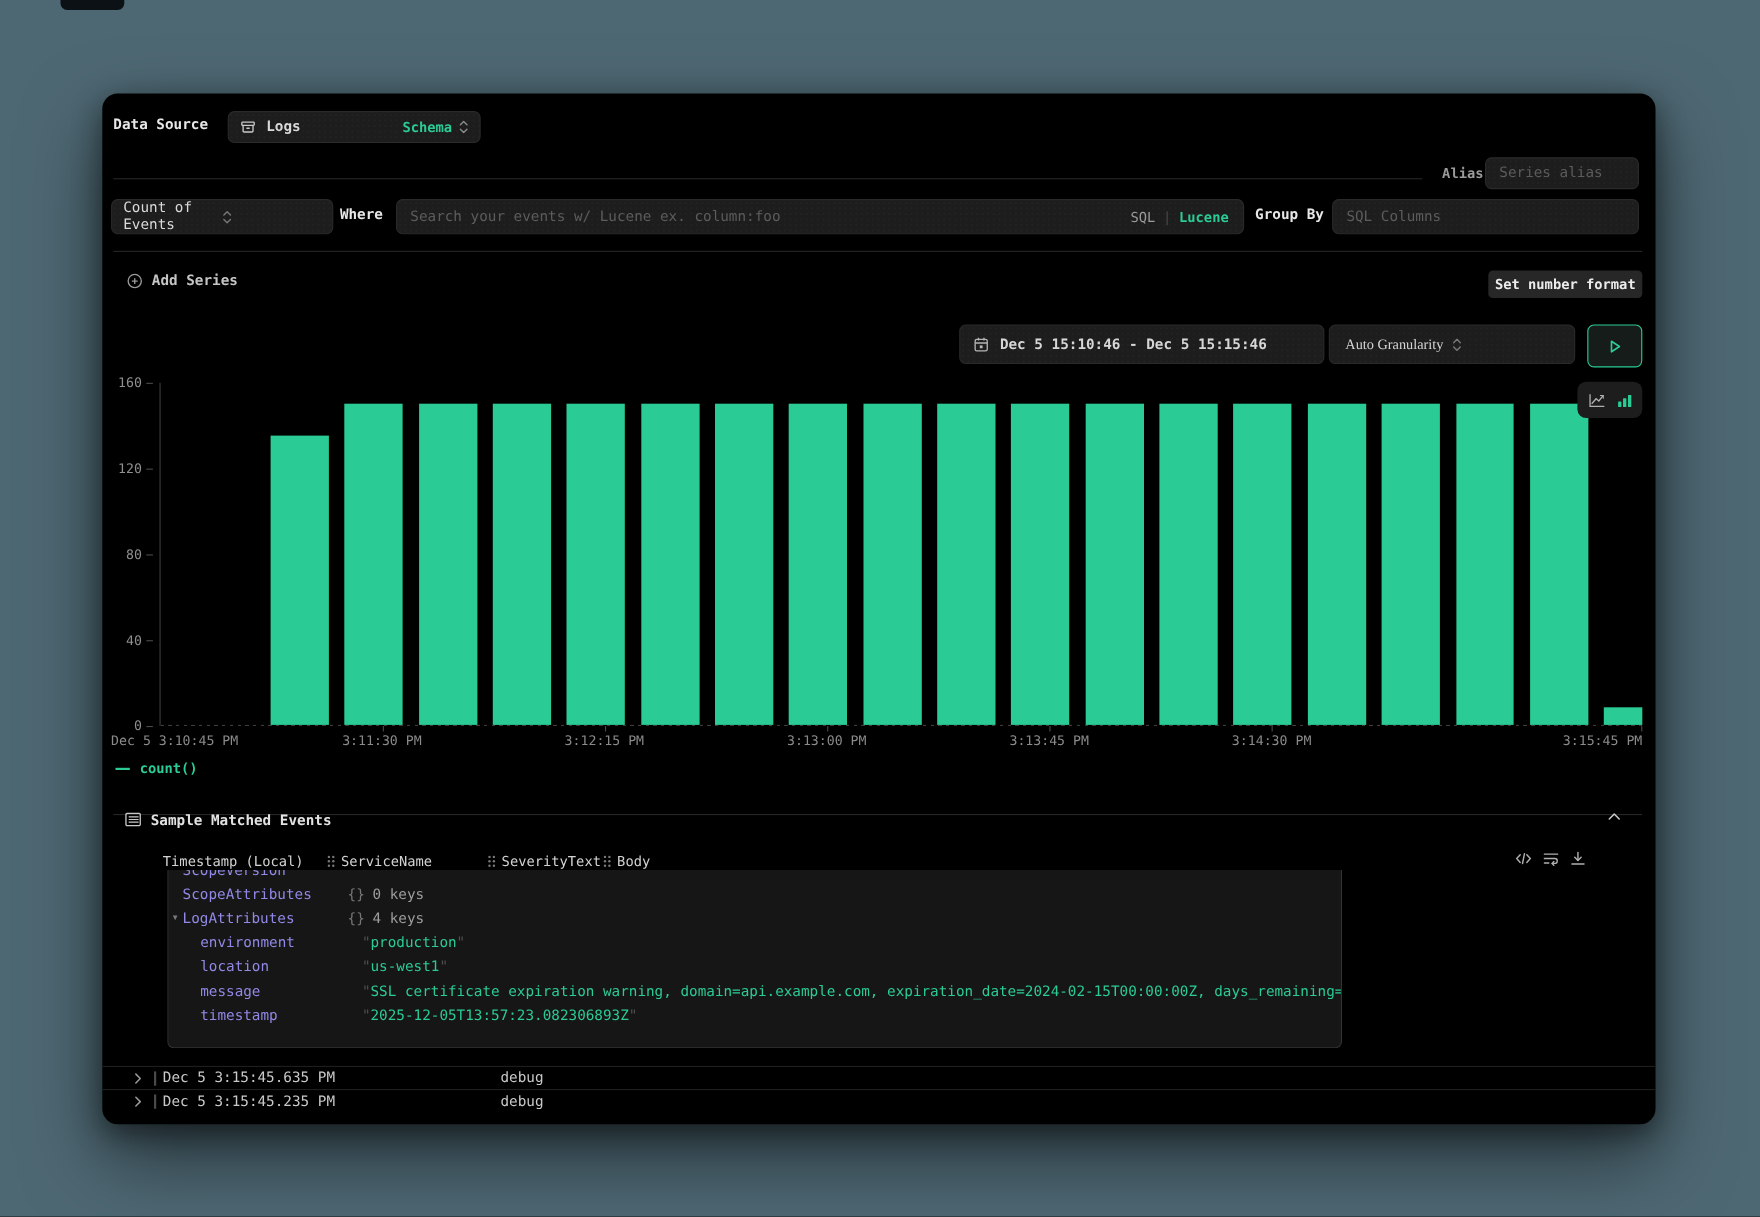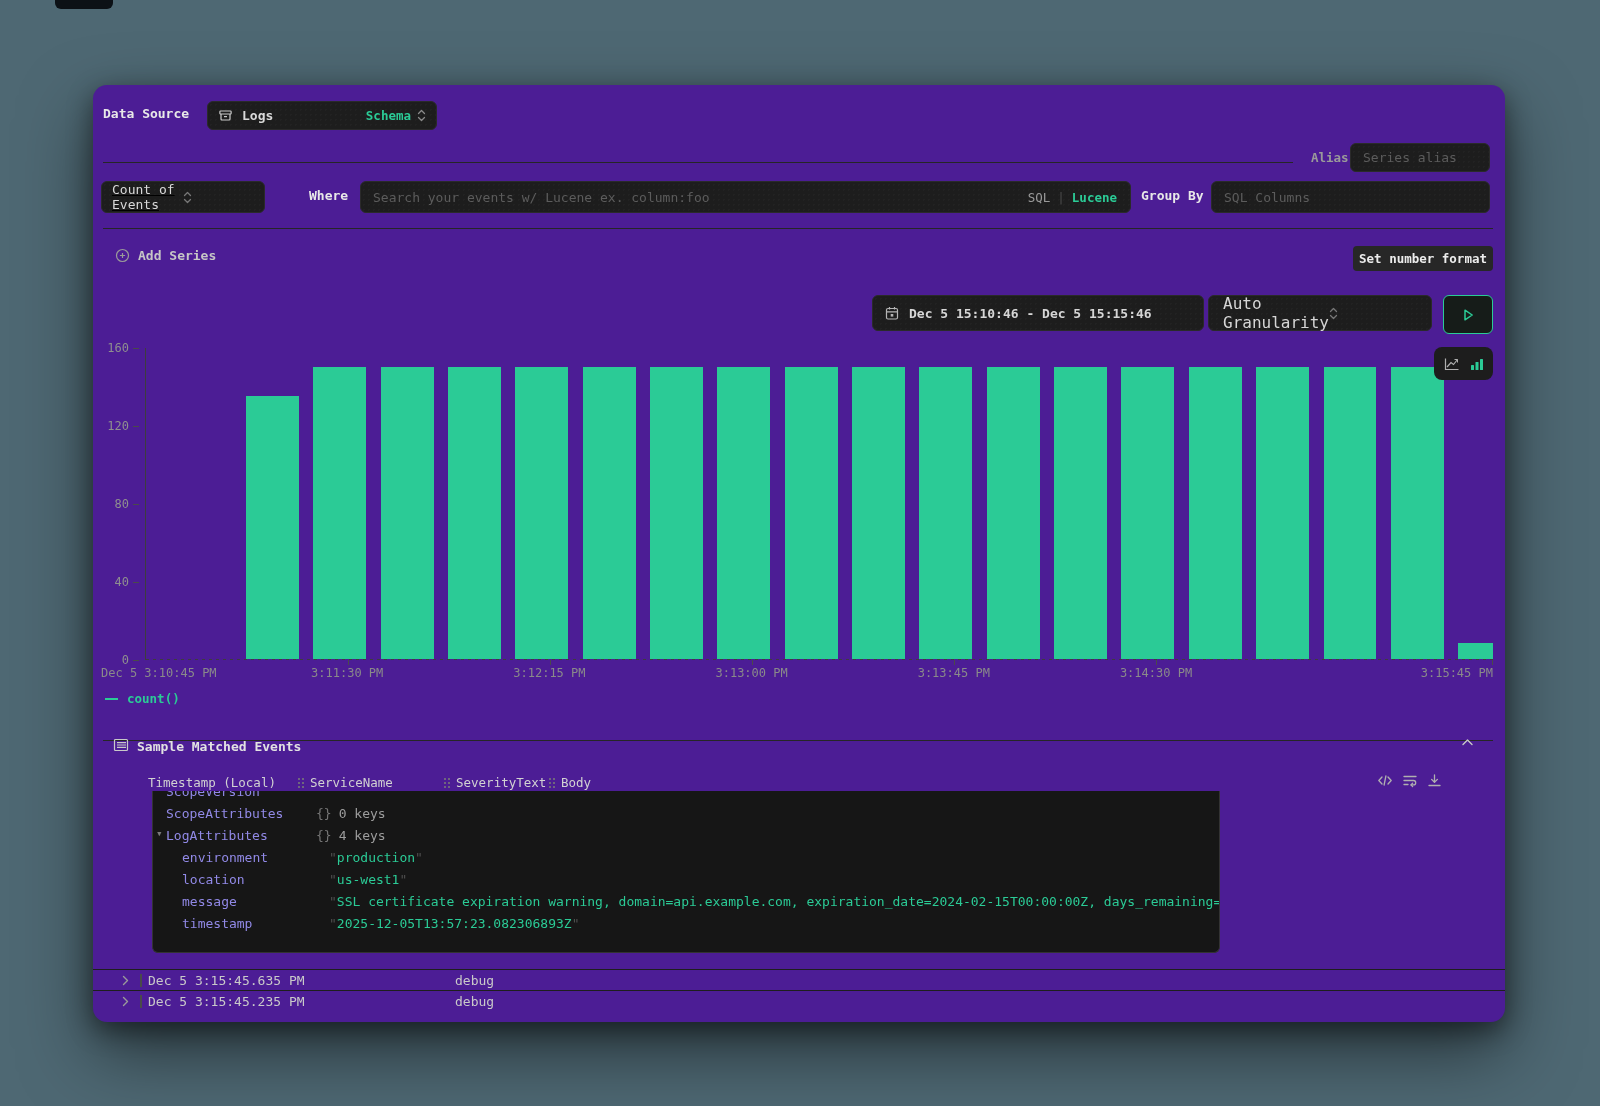--- a/index.html
+++ b/index.html
@@ -6,21 +6,21 @@
   html,body { width:1600px; height:1106px; }
   body {
     background:#4e6873;
     font-family:"DejaVu Sans Mono","Liberation Mono",monospace;
     position:relative; overflow:hidden;
     -webkit-font-smoothing:antialiased;
   }
   .notch { position:absolute; left:55px; top:0; width:58px; height:9px; background:#0c1116; border-radius:0 0 6px 6px; }
   .panel {
     position:absolute; left:93px; top:85px; width:1412px; height:937px;
-    background:#4c1d95; border-radius:14px;
+    background:#000000; border-radius:14px;
     box-shadow:0 30px 70px rgba(0,0,0,.5), 0 8px 26px rgba(0,0,0,.45);
   }
   .lbl { color:#e8e8e8; font-size:13px; font-weight:700; }
   .muted { color:#9a9a9a; font-size:12.5px; }
   .box { background:#1d1d1d; border:1px solid #2a2a2a; border-radius:6px;
          background-image:radial-gradient(rgba(255,255,255,.022) 1px, transparent 1px); background-size:5px 5px; }
   .abs { position:absolute; }
   .flexc { display:flex; align-items:center; }
   .divider { position:absolute; height:1px; background:#262626; }
   input { background:transparent; border:none; outline:none; color:#d6d6d6;
@@ -31,42 +31,42 @@
 
   
   .ds-label { left:10px; top:21px; }
   .logs-select { left:114px; top:16px; width:230px; height:29px; padding:0 10px; cursor:pointer; }
   .logs-name { color:#d9d9d9; font-size:13px; font-weight:700; margin-left:9px; flex:1; }
   .schema { font-size:12.5px; font-weight:700; margin-right:6px; }
   .alias-label { left:1218px; top:65px;text-align:center; }
   .alias-input { left:1257px; top:58px; width:140px; height:29px; }
 
   
-  .count-select { left:8px; top:96px; width:164px; height:32px; padding:0 10px; cursor:pointer;text-decoration:underline; }
+  .count-select { left:8px; top:96px; width:202px; height:32px; padding:0 10px; cursor:pointer; }
   .count-select span { color:#d9d9d9; font-size:13px; flex:1; }
   .where-label { left:216px; top:103px; }
   .search-wrap { left:267px; top:96px; width:771px; height:32px; }
   .search-wrap input { padding-right:200px; }
   .lang { position:absolute; right:13px; top:0; height:100%; display:flex; align-items:center; gap:7px; font-size:12.5px; }
   .lang .sql { color:#9a9a9a; cursor:pointer; }
   .lang .pipe { color:#4a4a4a; }
   .lang .lucene { font-weight:700; cursor:pointer; }
   .groupby-label { left:1048px; top:103px; }
   .sqlcols-input { left:1118px; top:96px; width:279px; height:32px; }
 
   
   .add-series { left:22px; top:163px; gap:8px; color:#c6c6c6; font-size:13px; font-weight:700; cursor:pointer; }
   .set-format { left:1260px; top:161px; width:140px; height:25px; background:#272727; border-radius:4px;
                 color:#ececec; font-size:12.5px; font-weight:700; justify-content:center; cursor:pointer; }
 
   
   .date-range { left:779px; top:210px; width:332px; height:36px; padding:0 12px; gap:10px; cursor:pointer; }
   .date-range span { color:#d6d6d6; font-size:13px; font-weight:700; }
   .granularity { left:1115px; top:210px; width:224px; height:36px; padding:0 14px; cursor:pointer; }
-  .granularity span { color:#d6d6d6; font-size:16px; flex:1; }
+  .granularity span { color:#d6d6d6; font-size:13px; flex:1;font-family:Liberation Serif, serif; }
   .play-btn { left:1350px; top:210px; width:50px; height:39px; border:1px solid #2bcb96; border-radius:6px;
               background:#161c19; justify-content:center; cursor:pointer; }
   .chart-toggle { left:1341px; top:262px; width:59px; height:33px; background:#1d1d1d; border-radius:8px;
                   justify-content:center; gap:10px; z-index:5; }
 
   
   .plot { left:52px; top:263px; width:1348px; height:312px; border-left:1px solid #3d3d3d; }
   .x-axis-line { position:absolute; left:0; bottom:0; width:100%; height:1px;
                  background:repeating-linear-gradient(90deg,#3d3d3d 0 3px,transparent 3px 7px); }
   .bar { position:absolute; bottom:1px; background:#2bcb96; }

